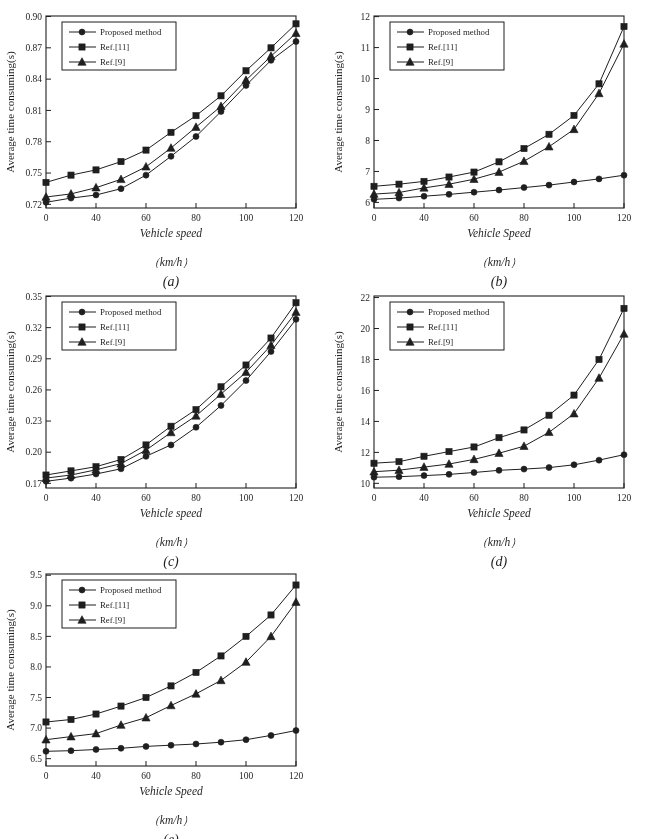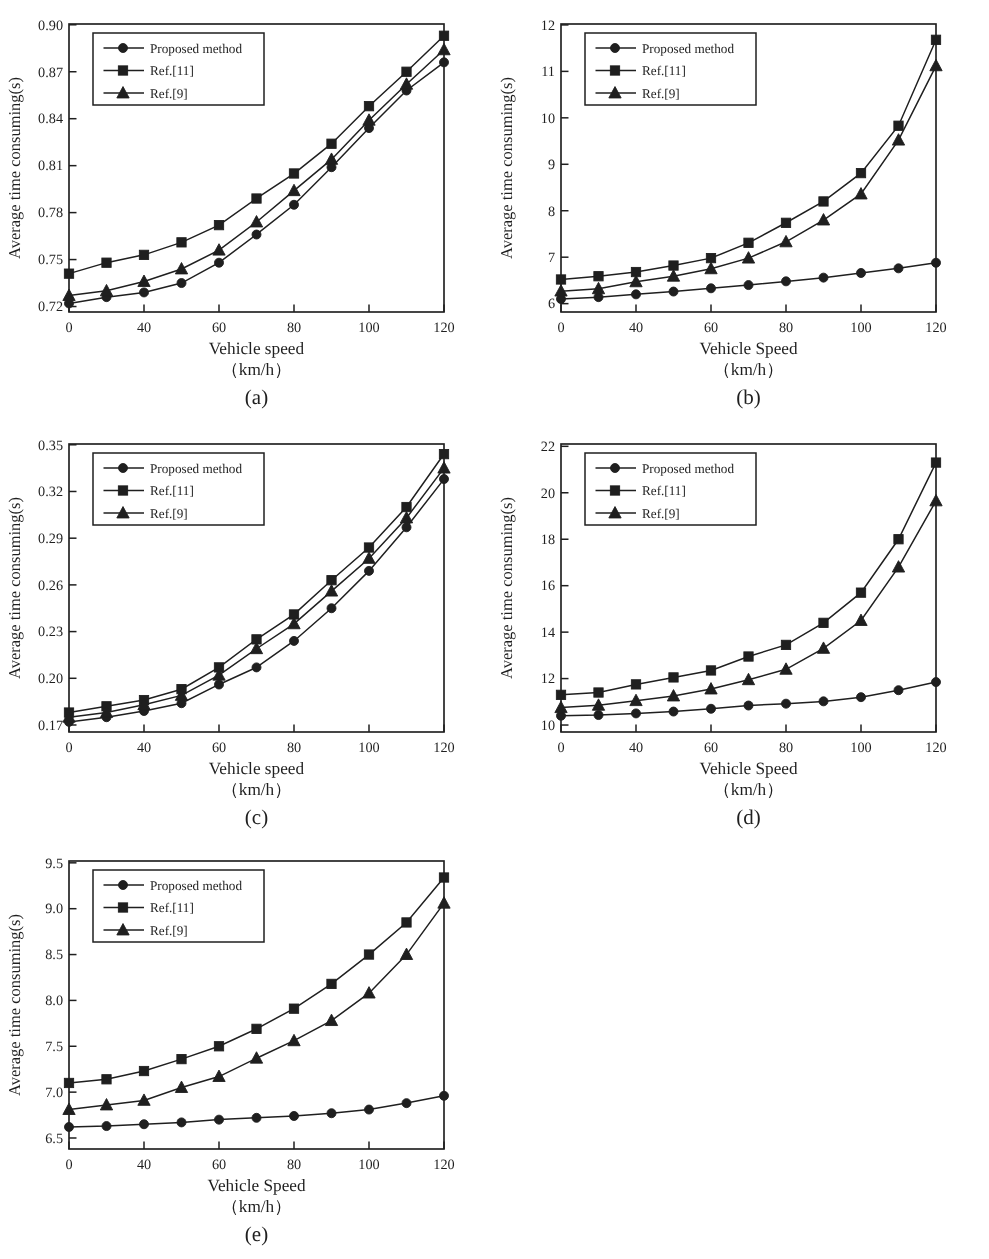--- a/index.html
+++ b/index.html
@@ -16,24 +16,24 @@
   #panel-d { left:334px; top:284px; }
   #panel-e { left:6px;   top:562px; }
   .ylabel {
     position:absolute; left:-96px; top:101px; width:200px; height:14px;
     text-align:center; font-size:11px; line-height:14px;
     transform:rotate(-90deg); transform-origin:center center;
     white-space:nowrap;
   }
   svg.plot { display:block; font-family:inherit; }
   .xlabel, .xunit, .caption {
-    position:relative; left:4px; width:322px; text-align:center; white-space:nowrap;
+    position:relative; left:4px; width:322px; text-align:center; white-space:nowrap;font-style:italic;
   }
   .xlabel { font-size:11.5px; margin-top:-3px; }
-  .xunit  { font-size:11.5px; margin-top:0px; }
+  .xunit  { font-size:11.5px; margin-top:16px; }
   .caption{ font-size:14px;  margin-top:4px; }
 </style>
 </head>
 <body>
 
 <div class="canvas">
 
   <figure class="panel" id="panel-a">
     <div class="ylabel">Average time consuming(s)</div>
     <svg class="plot" width="322" height="226" viewBox="0 0 322 226">

